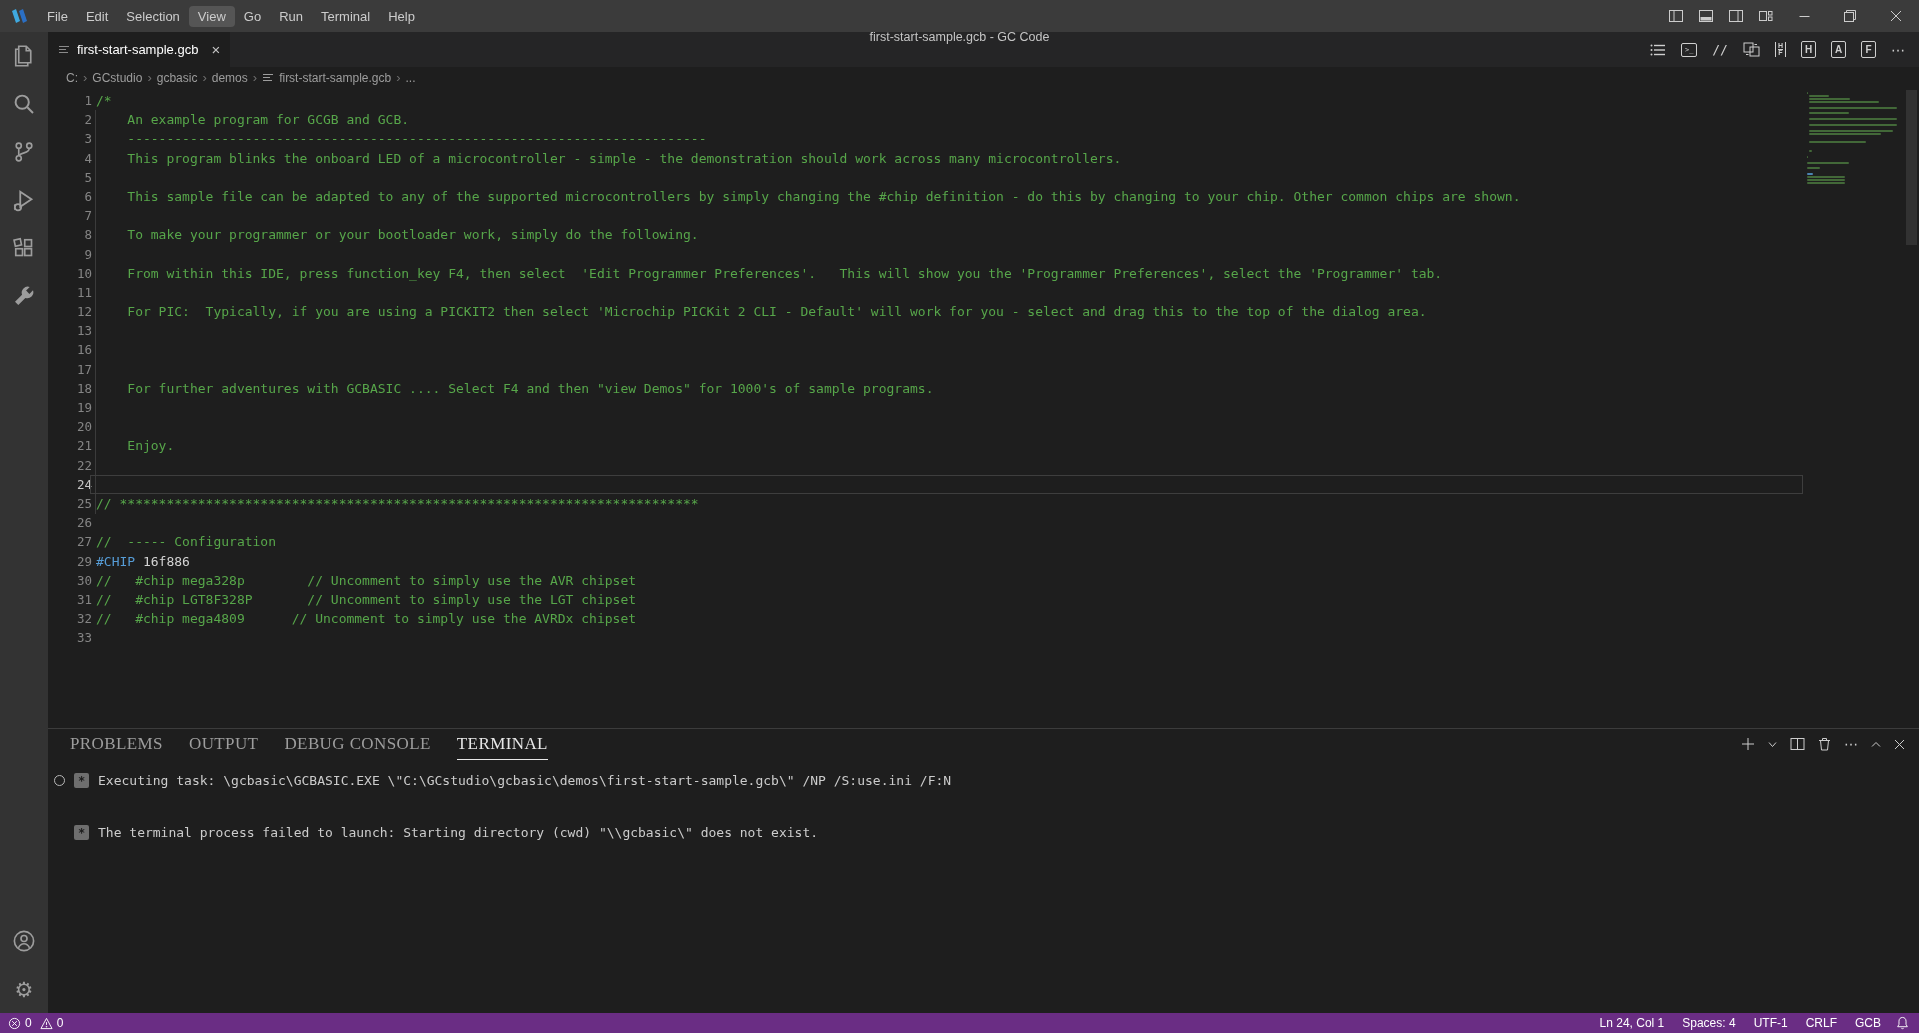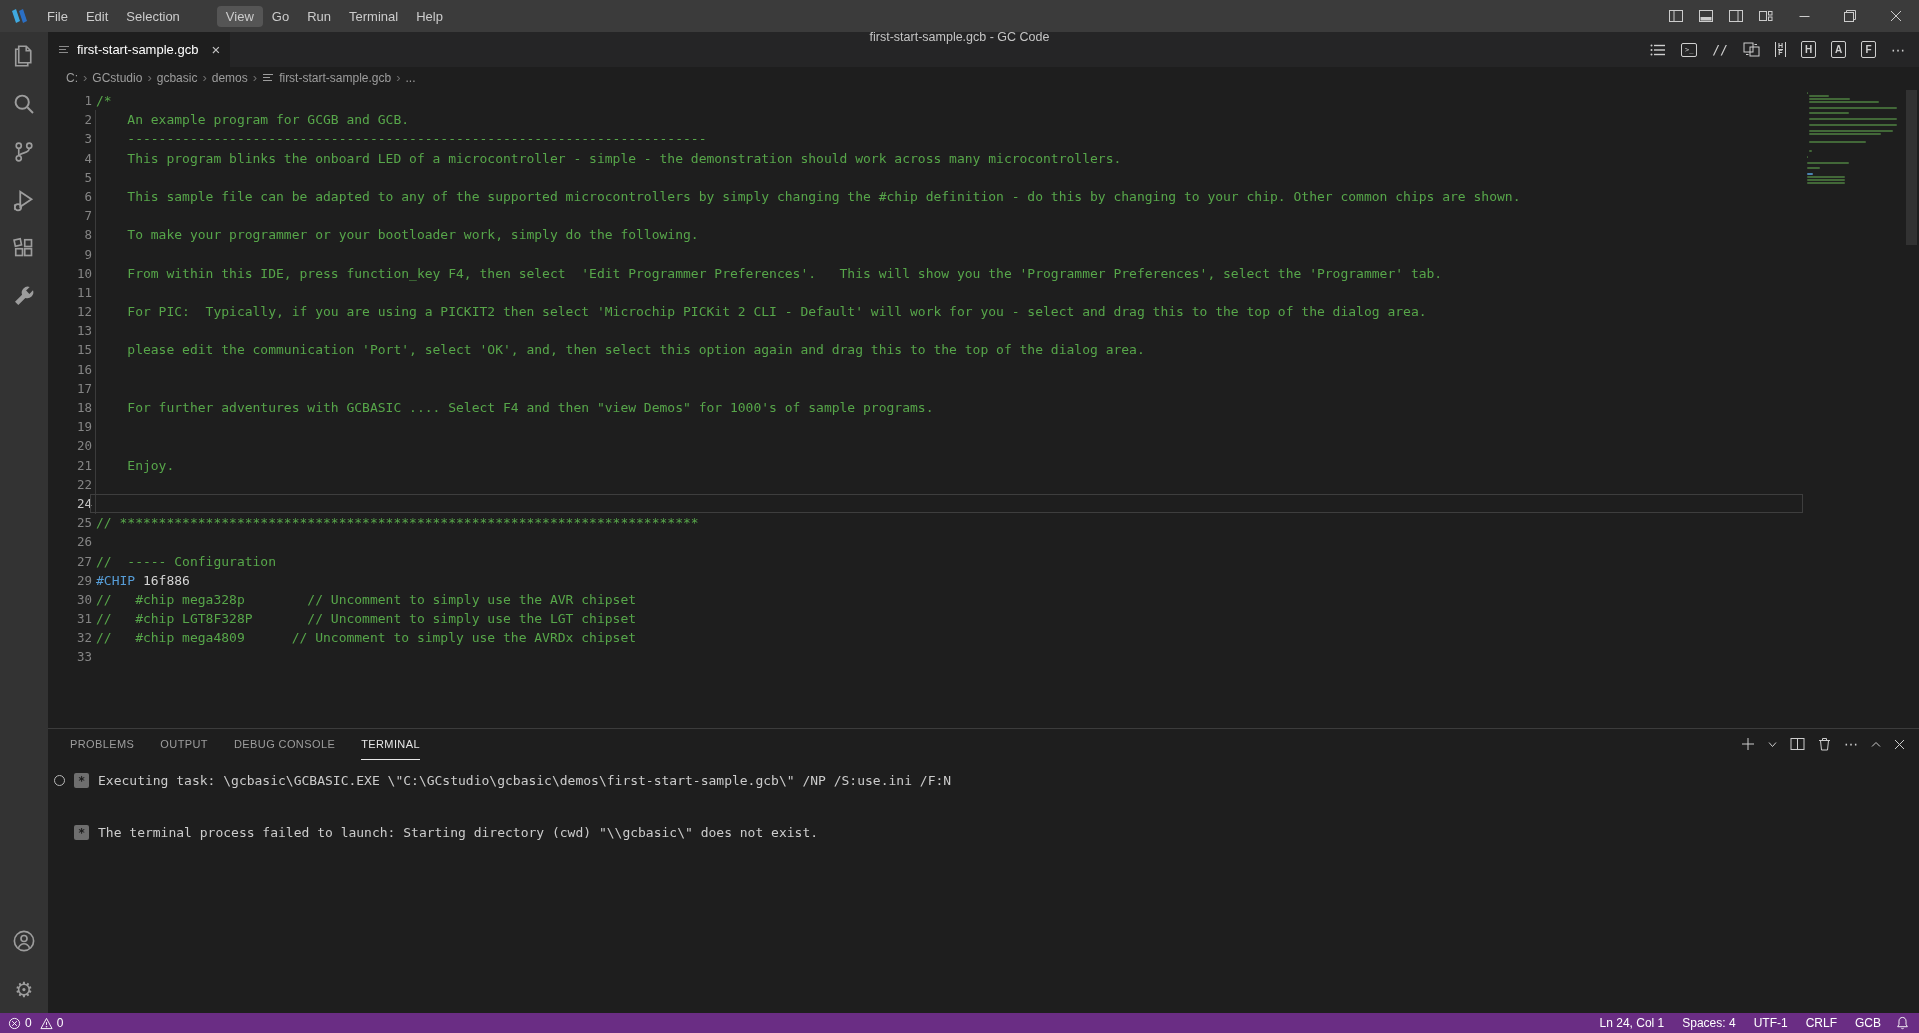--- a/index.html
+++ b/index.html
@@ -5,21 +5,21 @@
   html,body{margin:0;padding:0;background:#111;}
   body{width:1919px;height:1033px;position:relative;overflow:hidden;
        font-family:"Liberation Sans",sans-serif;-webkit-font-smoothing:antialiased;}
   svg{display:block}
 
   
   #titlebar{position:absolute;top:0;left:0;right:0;height:32px;background:var(--titlebar-bg);
     display:flex;align-items:center;color:#cccccc;font-size:13px;z-index:5;}
   #logo{width:18px;height:18px;margin:0 10px 0 10px;}
   .menu-item{padding:3px 9px;border-radius:4px;cursor:default;}
-  .menu-item.active{background:#555555;margin-left:28px;}
+  .menu-item.active{background:#555555;}
   #win-title{position:absolute;left:50%;transform:translateX(-50%);color:#c5c5c5;font-size:12.5px;margin-top:41px;}
   #titlebar-right{margin-left:auto;display:flex;align-items:center;height:100%;}
   .layout-btn{width:30px;height:32px;display:flex;align-items:center;justify-content:center;}
   .win-btn{width:46px;height:32px;display:flex;align-items:center;justify-content:center;}
 
   
   #activitybar{position:absolute;top:32px;left:0;width:48px;bottom:20px;background:var(--activitybar-bg);
     display:flex;flex-direction:column;align-items:center;}
   .act-icon{width:48px;height:48px;display:flex;align-items:center;justify-content:center;color:#9d9d9d;}
   #activitybar .spacer{flex:1;}
@@ -65,22 +65,22 @@
   .mm-bar{position:absolute;height:2px;border-radius:1px;opacity:.8;}
   .mm-comment{background:#4b7a3f;}
   .mm-keyword{background:#569cd6;}
   #vscroll{position:absolute;top:0;right:0;width:15px;height:640px;}
   #vscroll .thumb{position:absolute;top:2px;left:2px;right:2px;height:155px;background:rgba(121,121,121,.22);}
 
   
   #panel{position:absolute;top:728px;left:48px;right:0;height:285px;background:var(--editor-bg);
     border-top:1px solid #3c3c3c;}
   #panel-header{height:30px;display:flex;align-items:center;padding-left:22px;}
-  .panel-tab{font-size:11px;letter-spacing:.4px;color:#9d9d9d;margin-right:26px;height:100%;
-    display:flex;align-items:center;border-bottom:1px solid transparent;}
+  .panel-tab{font-size:17px;letter-spacing:.4px;color:#9d9d9d;margin-right:26px;height:100%;
+    display:flex;align-items:center;border-bottom:1px solid transparent;font-family:Liberation Serif, serif;}
   .panel-tab.active{color:#e7e7e7;border-bottom:1px solid #e7e7e7;}
   #panel-actions{margin-left:auto;display:flex;align-items:center;gap:13px;padding-right:14px;color:#cccccc;}
   .pa-txt{font-size:14px;line-height:1;}
   #terminal{padding:12px 0 0 4px;font-family:"DejaVu Sans Mono",monospace;font-size:13px;color:#cccccc;}
   .trow{display:flex;align-items:center;height:19px;}
   .trow + .trow{margin-top:33px;}
   .tdec{width:22px;display:flex;align-items:center;justify-content:flex-start;flex:none;}
   .tdec .circ{width:9px;height:9px;border:1px solid #b8b8b8;border-radius:50%;margin-left:2px;}
   .tbadge{width:15px;height:15px;background:#6e6e6e;color:#1d1d1d;border-radius:2px;flex:none;
     display:flex;align-items:center;justify-content:center;font-weight:bold;font-size:12px;margin-right:9px;}
@@ -321,24 +321,20 @@
         <div class="ln">11</div>
         <div class="code"></div>
       </div>
       <div class="row">
         <div class="ln">12</div>
         <div class="code"><span class="tok-comment">    For PIC:  Typically, if you are using a PICKIT2 then select 'Microchip PICKit 2 CLI - Default' will work for you - select and drag this to the top of the dialog area.</span></div>
       </div>
       <div class="row">
         <div class="ln">13</div>
         <div class="code"></div>
-      </div>
-      <div class="row">
-        <div class="ln">15</div>
-        <div class="code"><span class="tok-comment">    please edit the communication 'Port', select 'OK', and, then select this option again and drag this to the top of the dialog area.</span></div>
       </div>
       <div class="row">
         <div class="ln">16</div>
         <div class="code"></div>
       </div>
       <div class="row">
         <div class="ln">17</div>
         <div class="code"></div>
       </div>
       <div class="row">

